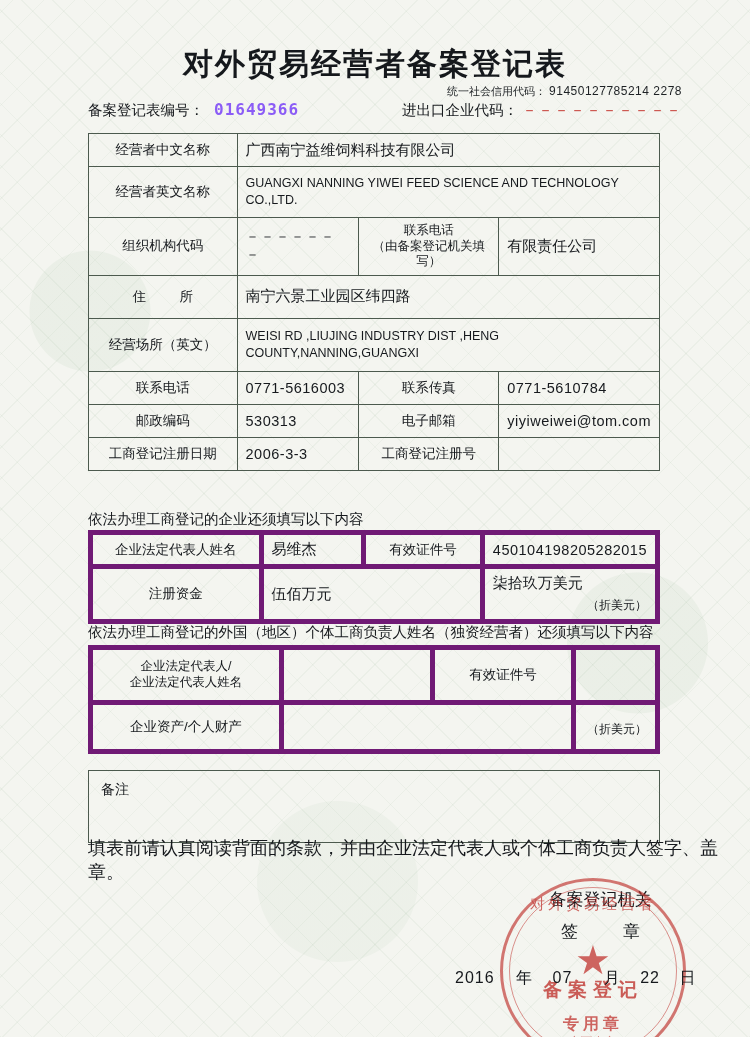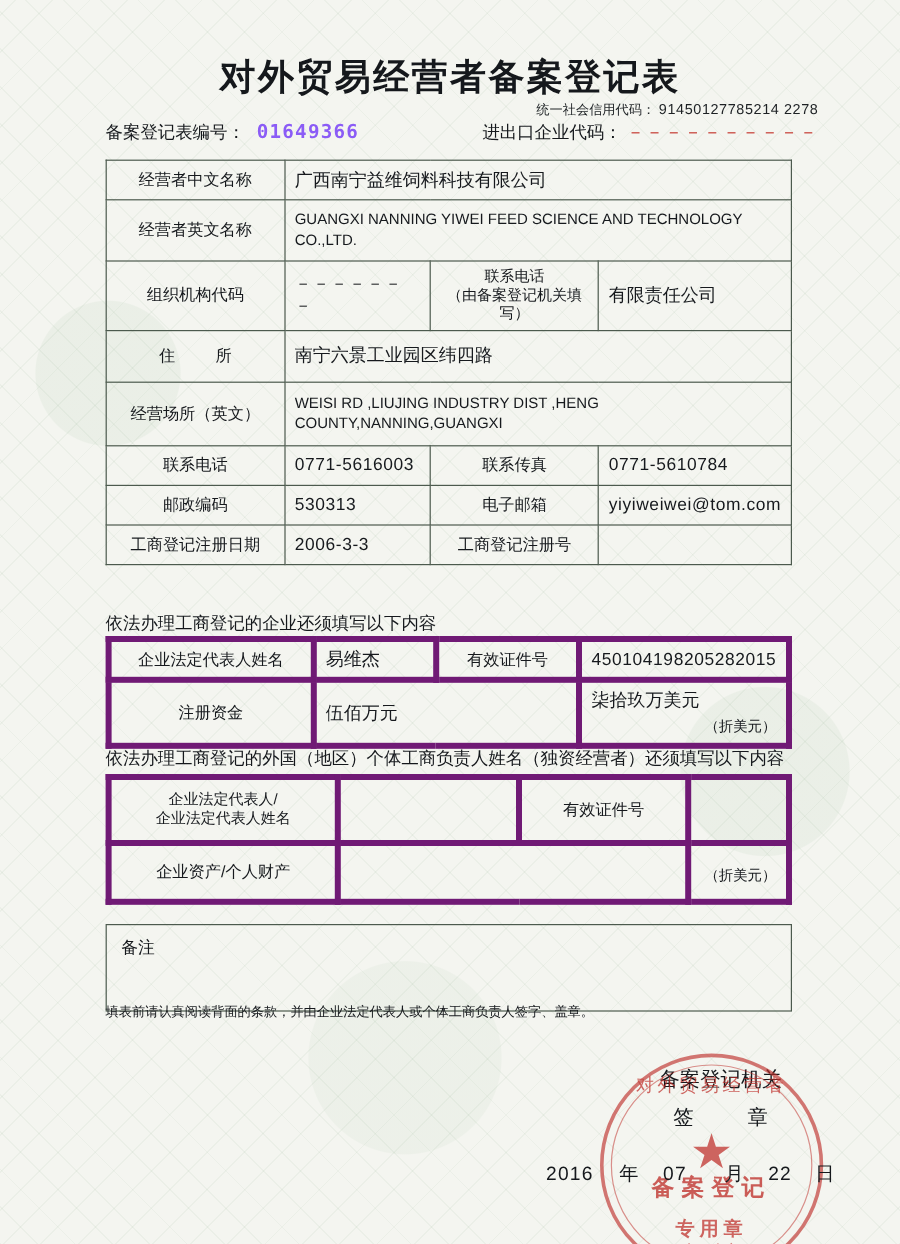--- a/index.html
+++ b/index.html
@@ -158,21 +158,21 @@
     left: 12px;
     top: 10px;
     font-size: 14px;
     color: #15181c;
   }
 
   .footer-note {
     position: absolute;
     left: 88px;
     top: 836px;
-    font-size: 11px;
+    font-size: 18px;
     color: #15181c;
   }
 
   .agency-block {
     position: absolute;
     right: 96px;
     top: 884px;
     text-align: center;
     font-size: 17px;
     color: #15181c;

